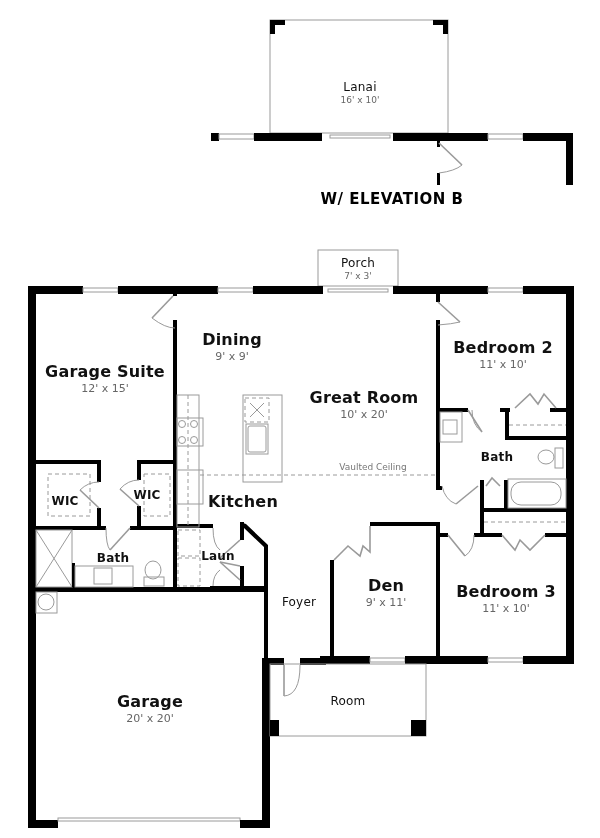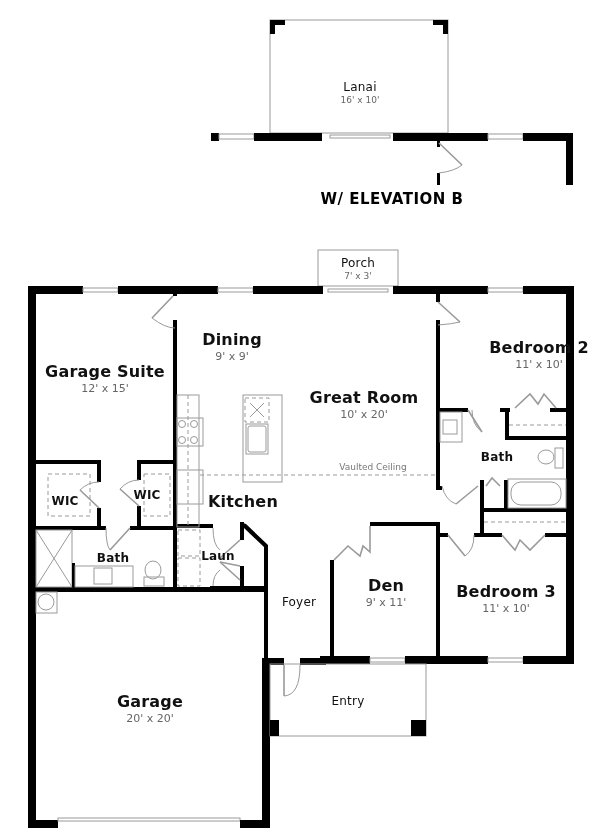--- a/index.html
+++ b/index.html
@@ -250,21 +250,21 @@
 <div class="label" style="left:105px; top:362px;">
   <div class="name">Garage Suite</div>
   <div class="dim">12' x 15'</div>
 </div>
 
 <div class="label" style="left:364px; top:388px;">
   <div class="name">Great Room</div>
   <div class="dim">10' x 20'</div>
 </div>
 
-<div class="label" style="left:503px; top:338px;margin-left:36px;">
+<div class="label" style="left:503px; top:338px;">
   <div class="name">Bedroom 2</div>
   <div class="dim">11' x 10'</div>
 </div>
 
 <div class="label" style="left:497px; top:450px;">
   <div class="name sm" style="font-size:12px;">Bath</div>
 </div>
 
 <div class="label note" style="left:366px; top:462px;margin-left:7px;">Vaulted Ceiling</div>
 
@@ -301,14 +301,14 @@
 <div class="label" style="left:299px; top:595px;">
   <div class="name xs">Foyer</div>
 </div>
 
 <div class="label" style="left:150px; top:692px;">
   <div class="name">Garage</div>
   <div class="dim">20' x 20'</div>
 </div>
 
 <div class="label" style="left:348px; top:694px;">
-  <div class="name xs">Entry</div>
+  <div class="name xs">Room</div>
 </div>
 
 </body></html>

